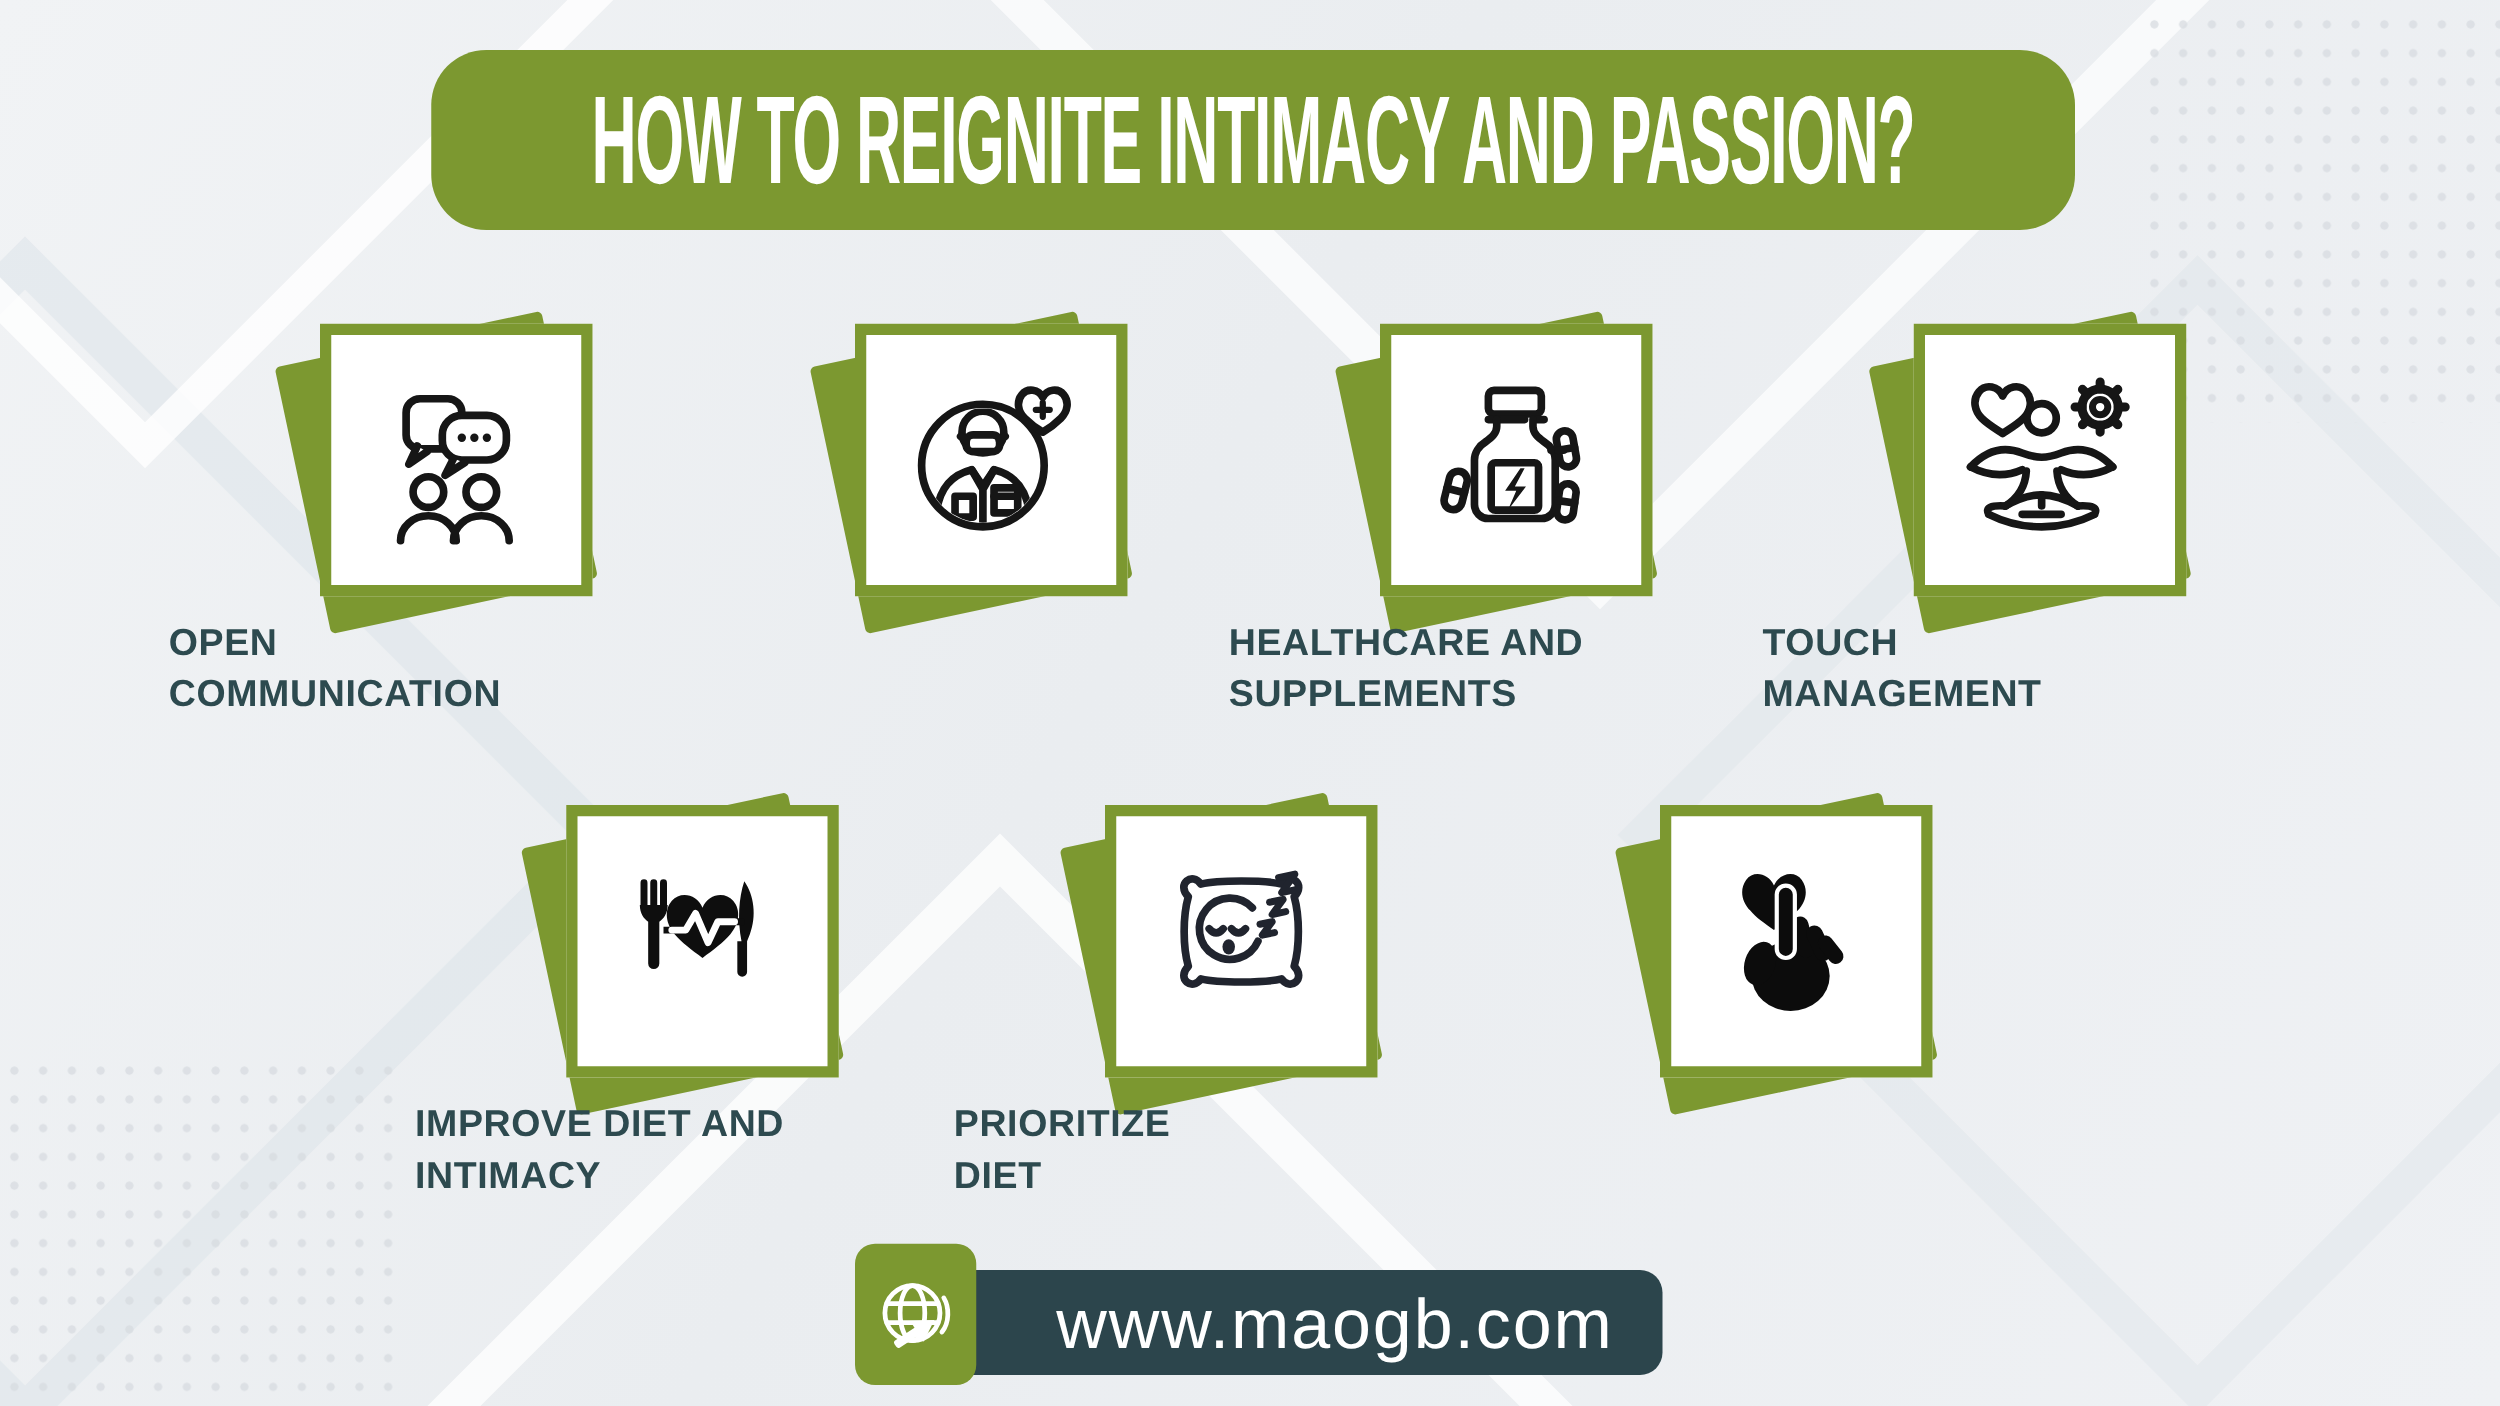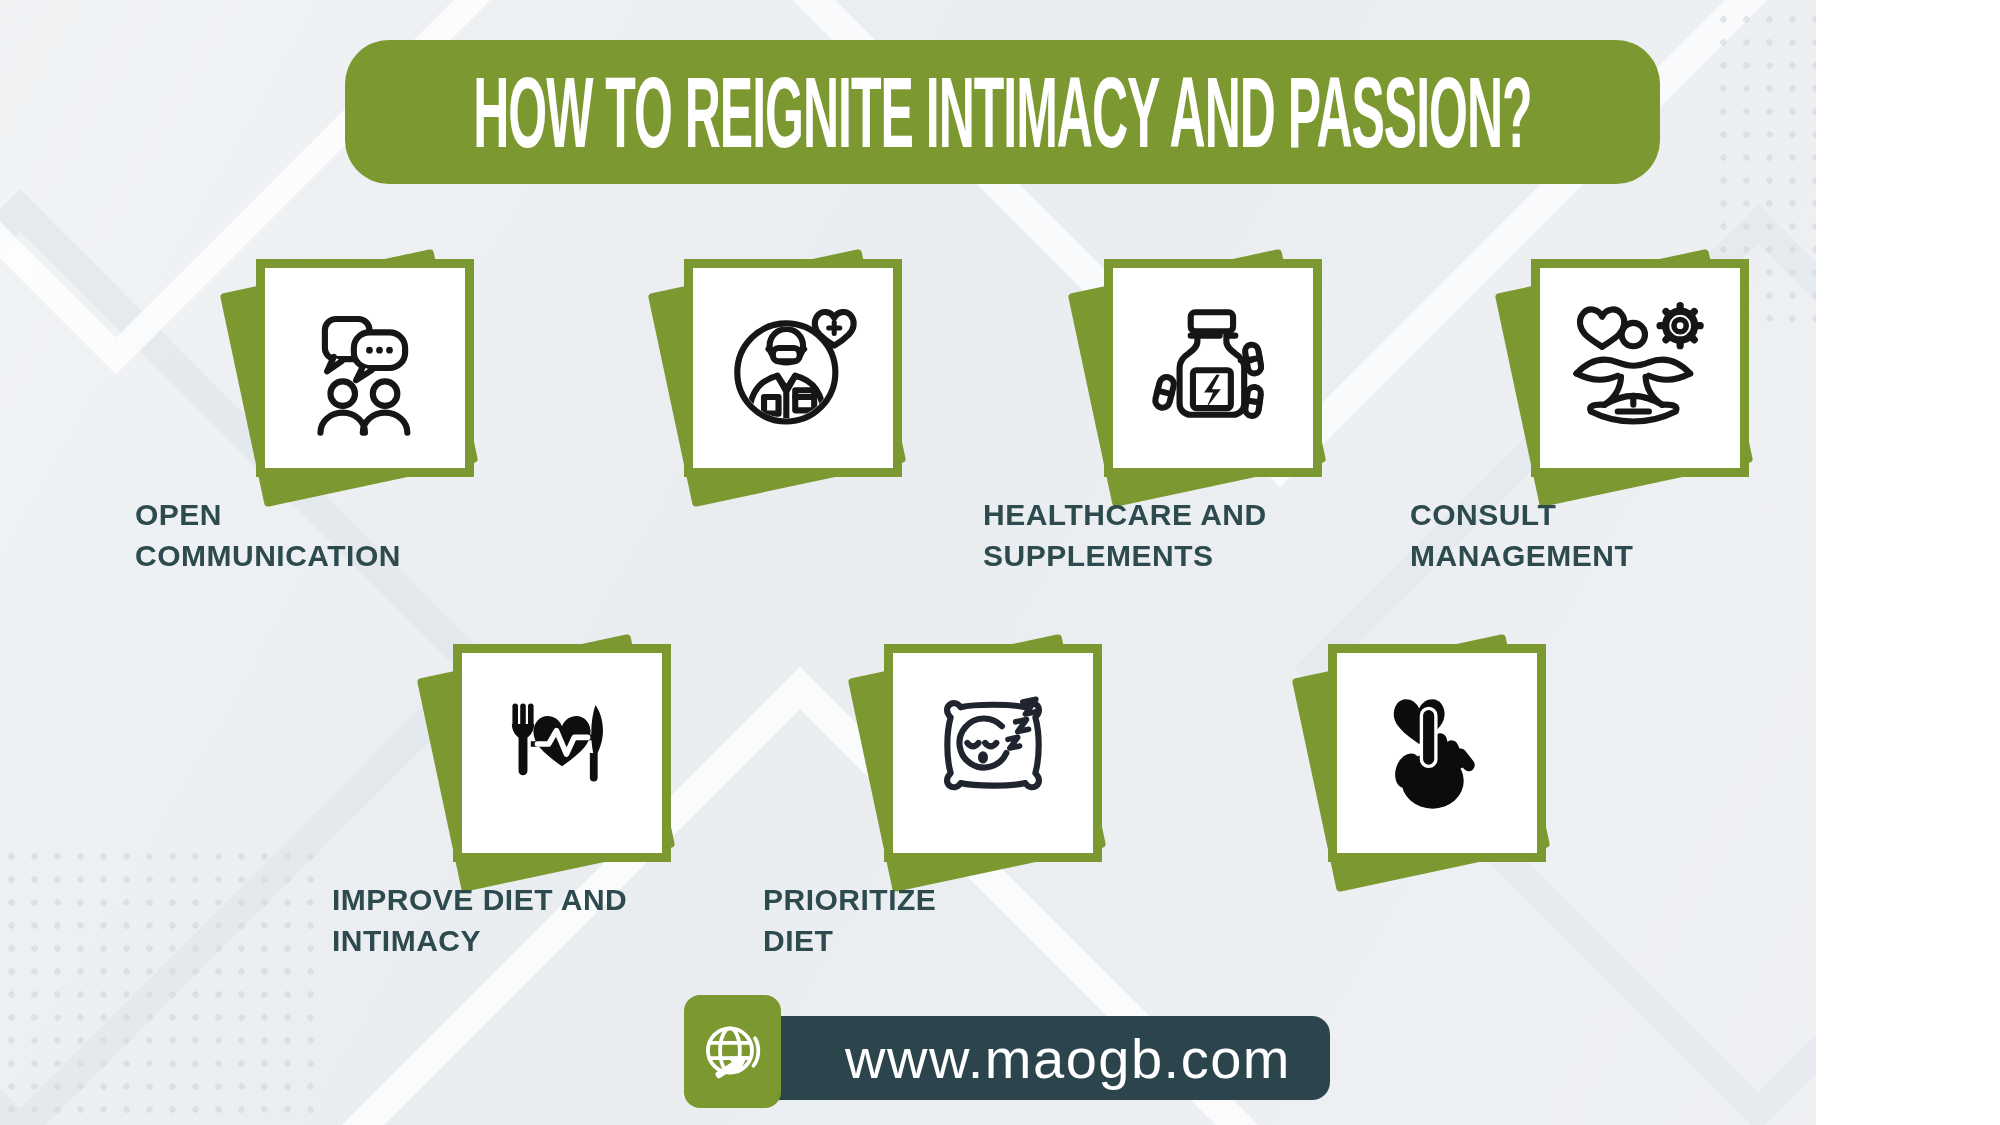--- a/index.html
+++ b/index.html
@@ -1,17 +1,17 @@
 <!DOCTYPE html>
 <html><head>
 <meta charset="utf-8">
 <style>
   html,body{margin:0;padding:0;}
   body{width:2000px;height:1125px;overflow:hidden;font-family:"Liberation Sans",sans-serif;}
-  .stage{position:relative;width:1816px;height:1125px;overflow:hidden;
+  .stage{position:relative;width:2000px;height:1125px;overflow:hidden;
          background:linear-gradient(120deg,#f1f3f5 0%,#eaedf0 45%,#eff1f4 100%);}
   
   .chev{position:absolute;transform:rotate(45deg);pointer-events:none;}
   .chev1{left:-320px;top:330px;width:620px;height:620px;border:30px solid rgba(221,227,233,0.55);}
   .chev2{left:-180px;top:-340px;width:540px;height:540px;border:26px solid rgba(255,255,255,0.8);}
   .chev3{left:430px;top:820px;width:680px;height:680px;border:30px solid rgba(255,255,255,0.75);}
   .chev4{left:1430px;top:340px;width:600px;height:600px;border:28px solid rgba(221,227,233,0.4);}
   .chev5{left:900px;top:-430px;width:700px;height:700px;border:30px solid rgba(255,255,255,0.7);}
   
   .dots{position:absolute;background-image:radial-gradient(circle,#d7dbe0 3px,rgba(0,0,0,0) 3.6px);
@@ -216,21 +216,21 @@
 
   <div class="lbl" style="left:135px;top:494px">
     <div>OPEN</div>
     <div>COMMUNICATION</div>
   </div>
   <div class="lbl" style="left:983px;top:494px">
     <div>HEALTHCARE AND</div>
     <div>SUPPLEMENTS</div>
   </div>
   <div class="lbl" style="left:1410px;top:494px">
-    <div>CONSULT</div>
+    <div>TOUCH</div>
     <div>MANAGEMENT</div>
   </div>
   <div class="lbl" style="left:332px;top:879px">
     <div>IMPROVE DIET AND</div>
     <div>INTIMACY</div>
   </div>
   <div class="lbl" style="left:763px;top:879px">
     <div>PRIORITIZE</div>
     <div>DIET</div>
   </div>

